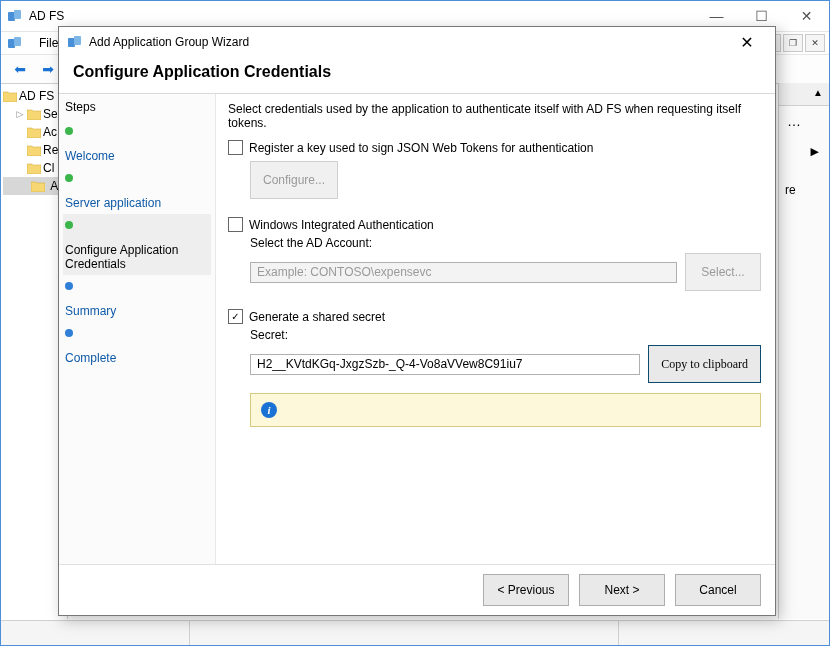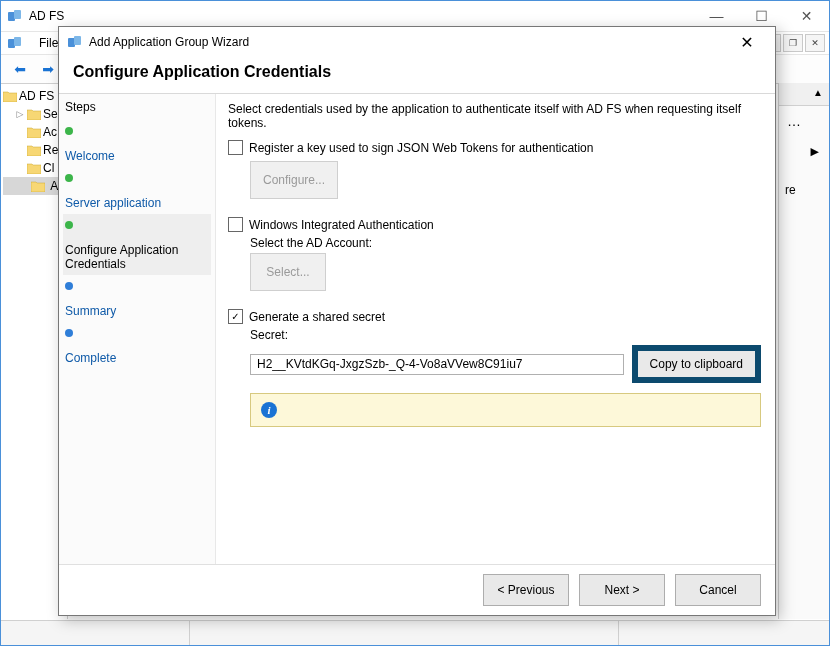--- a/index.html
+++ b/index.html
@@ -292,21 +292,22 @@
     justify-content: center;
     padding: 0 12px;
     box-sizing: border-box;
   }
   .btn.disabled {
     color: #9a9a9a;
     border-color: #cfcfcf;
     background: #f0f0f0;
   }
   .btn.primary {
-    border: 6px solid #0c4a6e;
+    border: 1px solid #0c4a6e;
+    font-family: Liberation Serif, serif;
   }
   .field-label {
     margin-top: 4px;
     margin-bottom: 3px;
   }
   .text-input {
     height: 21px;
     border: 1px solid #b0b0b0;
     background: #ffffff;
     padding: 0 6px;
@@ -540,20 +541,23 @@
         </div>
       </div>
 
       <div class="chk-row">
         <span class="chk"></span>
         <span>Windows Integrated Authentication</span>
       </div>
       <div class="indent" style="margin-bottom:18px">
         <div class="field-label">Select the AD Account:</div>
         <div style="display:flex;gap:8px;align-items:center">
+          <div class="text-input disabled" style="flex:1">
+            <span>Example: CONTOSO\expensevc</span>
+          </div>
           <div class="btn disabled" style="min-width:76px">
             <span>Select...</span>
           </div>
         </div>
       </div>
 
       <div class="chk-row">
         <span class="chk checked"></span>
         <span>Generate a shared secret</span>
       </div>

